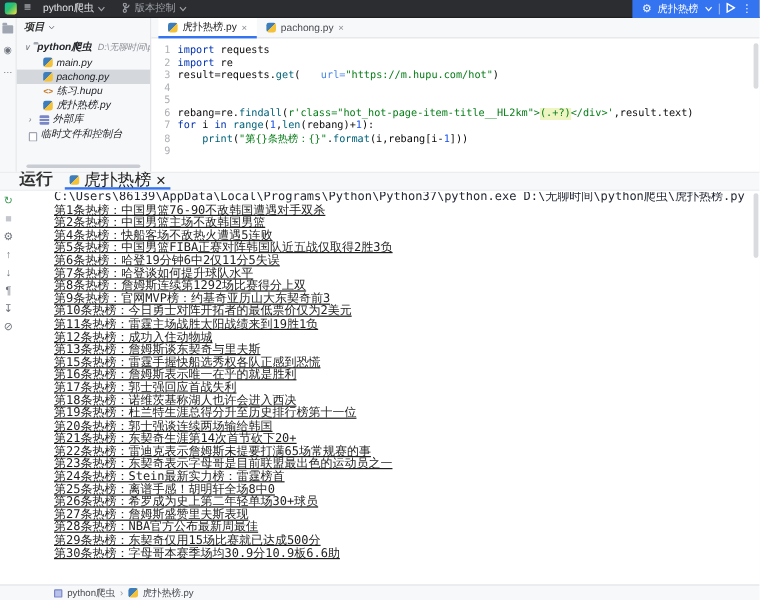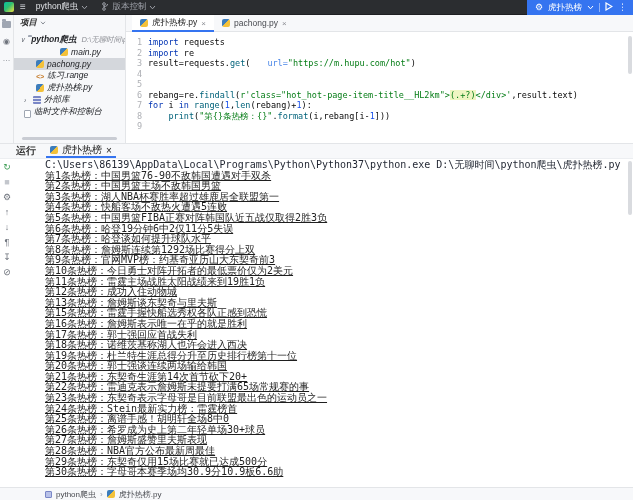--- a/index.html
+++ b/index.html
@@ -51,21 +51,21 @@
   .code .kw { color:#0033b3; }
   .code .str { color:#067d17; }
   .code .num { color:#1750eb; }
   .code .fn { color:#00627a; }
   .code .kwarg { color:#4a86e8;margin-left:17px; }
   .code .rehl { background:#eff5c2; }
   .ed-scroll { position:absolute; right:1px; top:4px; width:4px; height:38px; border-radius:2px; background:#d9dbdf; }
 
   
   .run-panel { height:344px; border-top:1px solid #e3e5e8; background:#ffffff; display:flex; flex-direction:column; }
-  .run-header { height:15px; background:#f7f8fa; display:flex; align-items:flex-end; gap:10px; padding-left:16px; font-size:10px; border-bottom:1px solid #eceef1; }
+  .run-header { height:15px; background:#f7f8fa; display:flex; align-items:flex-end; gap:10px; padding-left:16px; font-size:14px; border-bottom:1px solid #eceef1; }
   .run-header .rh-label { font-weight:bold; color:#333; }
   .run-tab { display:flex; align-items:center; gap:4px; color:#1f1f1f; border-bottom:2px solid #3574f0; height:100%; padding:0 4px; cursor:pointer; }
   .run-body { flex:1; position:relative; overflow:hidden; }
   .run-toolbar { position:absolute; left:0; top:2px; width:14px; display:flex; flex-direction:column; align-items:center; gap:4px; }
   .run-toolbar .rt-icon { width:11px; height:11px; display:flex; align-items:center; justify-content:center; color:#6e737c; font-size:9px; cursor:pointer; }
   .run-toolbar .rt-icon.green { color:#3a9b52; }
   .run-toolbar .rt-icon.disabled { color:#c3c6cc; }
   .console { position:absolute; left:45px; right:8px; top:1px; bottom:0; font-family:"DejaVu Sans Mono", monospace; font-size:10px; line-height:10.6px; white-space:nowrap; overflow:hidden; }
   .console .cmd { color:#1f2430; }
   .console .cline { color:#1f1f1f;text-decoration:underline; }
@@ -141,31 +141,31 @@
           </span>
       </div>
       <div class="tree">
         <div class="tree-row">
           <span class="tw">∨</span>
           <span class="folder-glyph" style="background:#7a87c7;"></span>
           <span style="font-weight:bold;">python爬虫</span>
           <span class="path">D:\无聊时间\python爬虫</span>
         </div>
         <div id="tree-items">
-            <div class="tree-row" style="padding-left: 22px; justify-content: center;">
+            <div class="tree-row" style="padding-left: 22px;">
               <span class="py-icon"></span>
               <span>main.py</span>
             </div>
             <div class="tree-row selected" style="padding-left: 22px;">
               <span class="py-icon"></span>
               <span>pachong.py</span>
             </div>
             <div class="tree-row" style="padding-left: 22px;">
               <span class="html-icon">&lt;&gt;</span>
-              <span>练习.range</span>
+              <span>练习.hupu</span>
             </div>
             <div class="tree-row" style="padding-left: 22px;">
               <span class="py-icon"></span>
               <span>虎扑热榜.py</span>
             </div>
             <div class="tree-row" style="padding-left: 10px;">
               <span class="tw">›</span>
               <span class="lib-icon"></span>
               <span>外部库</span>
             </div>
@@ -226,21 +226,20 @@
           <span class="rt-icon">↑</span>
           <span class="rt-icon">↓</span>
           <span class="rt-icon">¶</span>
           <span class="rt-icon">↧</span>
           <span class="rt-icon">⊘</span>
         </div>
       <div class="console" id="console">
           <div class="cmd">C:\Users\86139\AppData\Local\Programs\Python\Python37\python.exe D:\无聊时间\python爬虫\虎扑热榜.py</div>
           <div class="cline">第1条热榜：中国男篮76-90不敌韩国遭遇对手双杀</div>
           <div class="cline">第2条热榜：中国男篮主场不敌韩国男篮</div>
-          <div class="cline">第3条热榜：湖人NBA杯赛胜率超过雄鹿居全联盟第一</div>
           <div class="cline">第4条热榜：快船客场不敌热火遭遇5连败</div>
           <div class="cline">第5条热榜：中国男篮FIBA正赛对阵韩国队近五战仅取得2胜3负</div>
           <div class="cline">第6条热榜：哈登19分钟6中2仅11分5失误</div>
           <div class="cline">第7条热榜：哈登谈如何提升球队水平</div>
           <div class="cline">第8条热榜：詹姆斯连续第1292场比赛得分上双</div>
           <div class="cline">第9条热榜：官网MVP榜：约基奇亚历山大东契奇前3</div>
           <div class="cline">第10条热榜：今日勇士对阵开拓者的最低票价仅为2美元</div>
           <div class="cline">第11条热榜：雷霆主场战胜太阳战绩来到19胜1负</div>
           <div class="cline">第12条热榜：成功入住动物城</div>
           <div class="cline">第13条热榜：詹姆斯谈东契奇与里夫斯</div>

